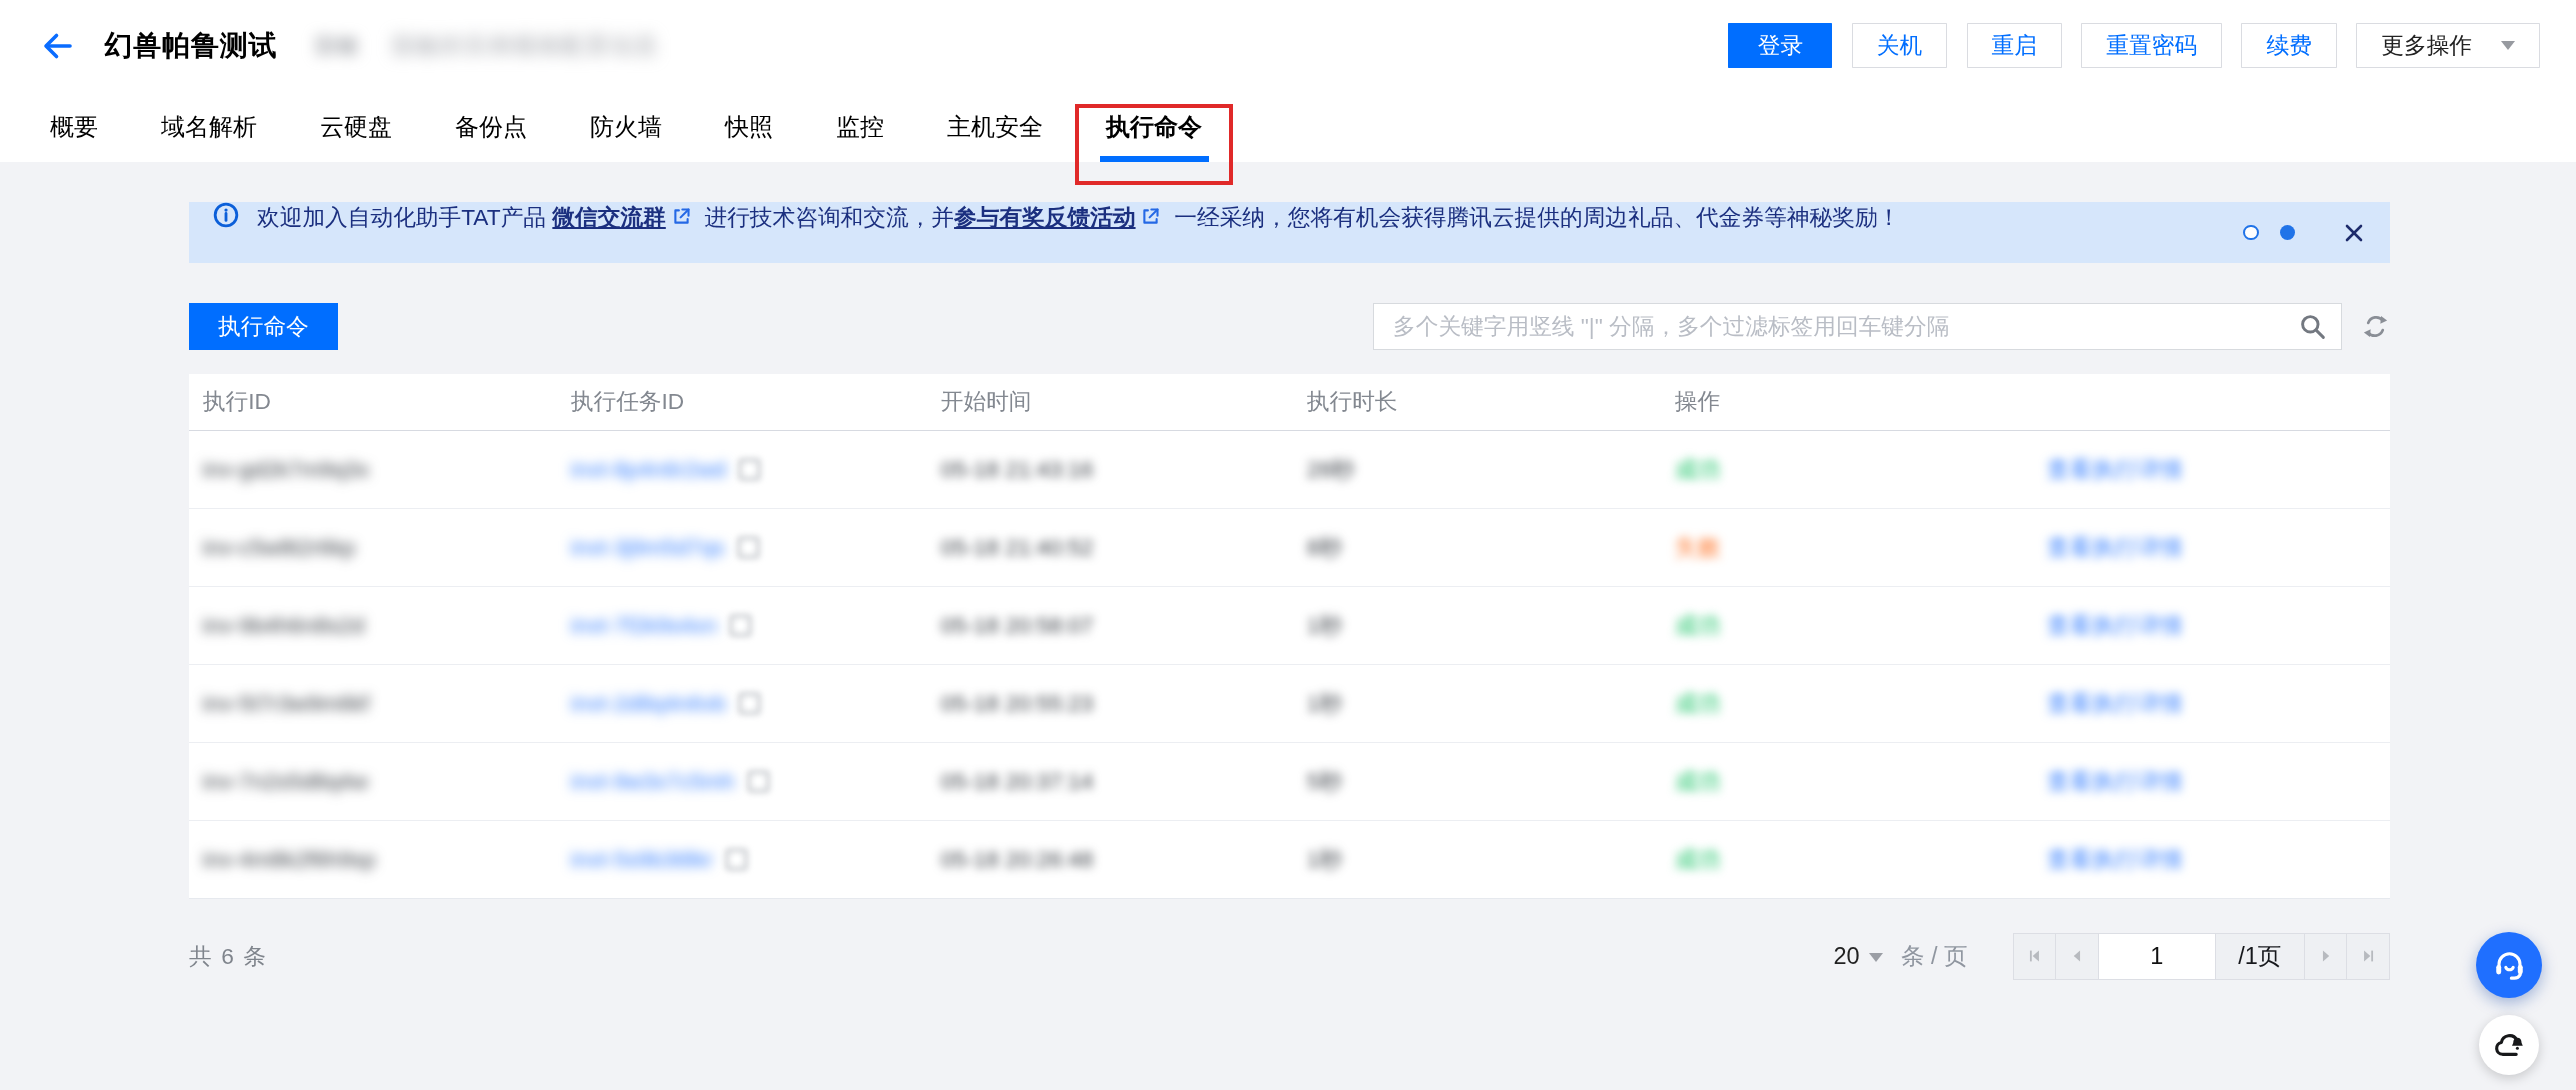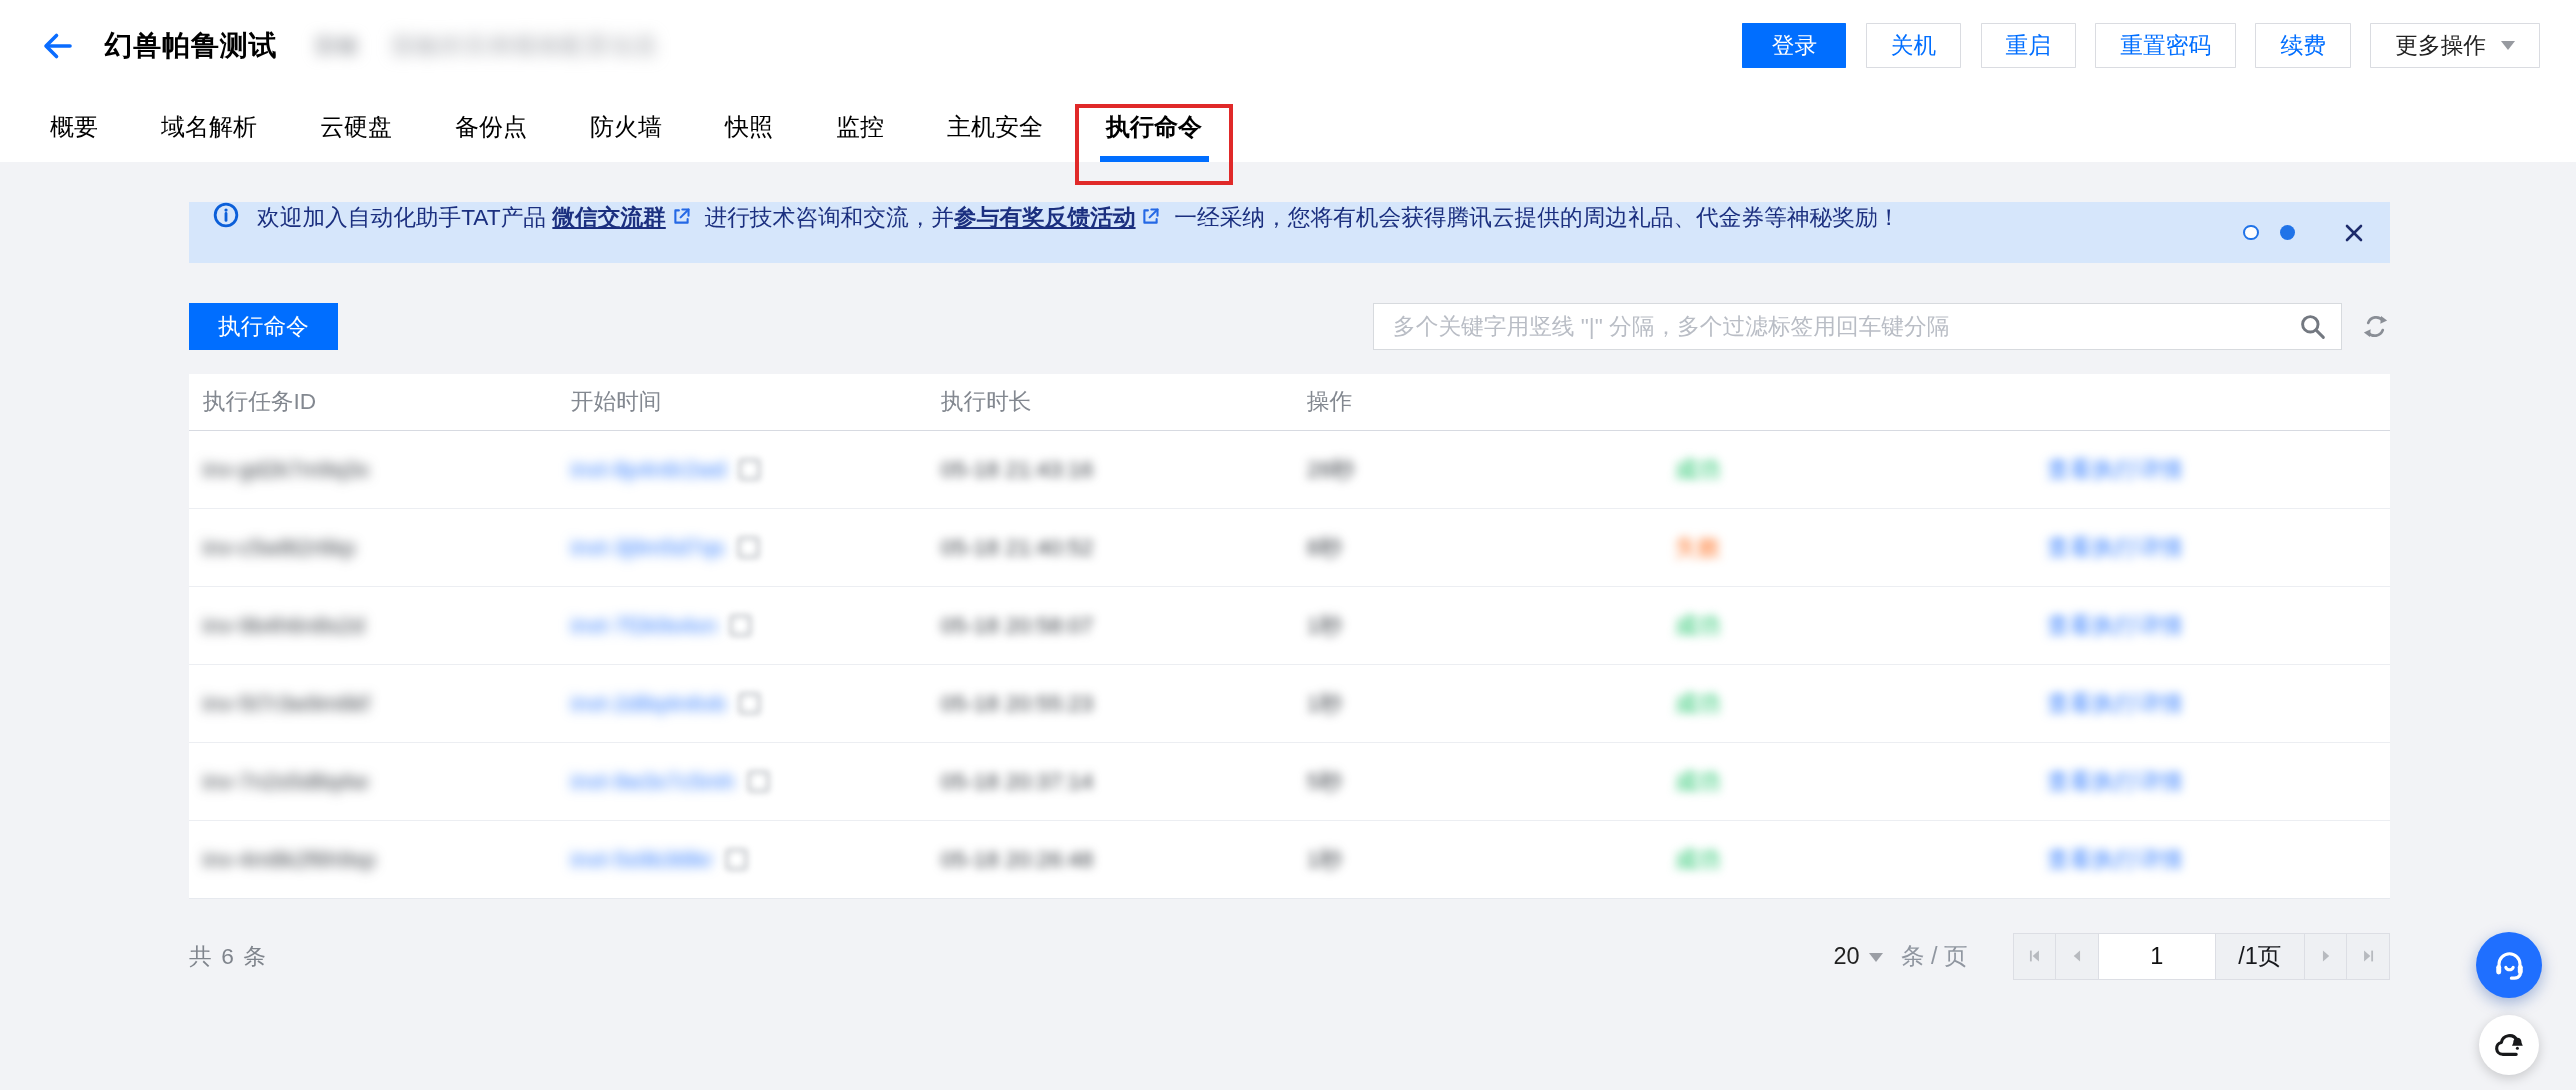--- a/index.html
+++ b/index.html
@@ -11,21 +11,21 @@
   
   .hdr { height:91px; background:#fff; display:flex; align-items:center; padding:0 36px 0 40px; }
   .back { width:37px; height:37px; margin-right:27.5px; cursor:pointer; display:flex; align-items:center; }
   .hdr-title { font-size:28px; font-weight:bold; color:#000; letter-spacing:0.8px; }
   .hdr-blur-short { font-size:22.7px; color:#8d9097; margin-left:37px; filter:blur(6.5px); }
   .hdr-blur-long  { font-size:22.7px; color:#9a9da4; margin-left:32px; filter:blur(7.3px); letter-spacing:1.6px;}
   .hdr-actions { margin-left:auto; display:flex; align-items:center; gap:19.4px; }
   .btn { height:45px; padding:0 24px; font-size:22.7px; display:flex; align-items:center; justify-content:center;
          border:1.6px solid #dadce1; background:#fff; color:#006eff; cursor:pointer; border-radius:0.8px; white-space:nowrap;text-align:right;}
   .btn.primary { background:#006eff; border-color:#006eff; color:#fff; min-width:104px;}
-  .btn.more { color:#222; gap:15px; }
+  .btn.more { color:#222; gap:29px; }
   .caret { width:0; height:0; border-left:7.3px solid transparent; border-right:7.3px solid transparent; border-top:9px solid #979aa0; }
   
   .tabbar { height:71px; background:#fff; display:flex; align-items:stretch; gap:63px; padding-left:50px; position:relative; }
   .tab { position:relative; display:flex; align-items:center; font-size:24px; color:#000; cursor:pointer; }
   .tab .tab-underline { display:none; position:absolute; left:-6.5px; right:-6.5px; bottom:0; height:5.7px; background:#006eff; }
   .tab.active { font-weight:bold; }
   .tab.active .tab-underline { display:block; }
   .tab .tab-redbox { display:none; position:absolute; left:-31px; right:-31px; top:13px; bottom:-22.7px;
                      border:4px solid #e02929; z-index:6; pointer-events:none; }
   .tab.active .tab-redbox { display:block; }
@@ -208,20 +208,21 @@
           <polygon points="16.6,3.4 21.6,7 16,9.8" fill="#8a8e96"></polygon>
           <path d="M18 15a7 7 0 0 1-12 2" fill="none" stroke="#8a8e96" stroke-width="2.3" stroke-linecap="round"></path>
           <polygon points="7.4,20.6 2.4,17 8,14.2" fill="#8a8e96"></polygon>
         </svg>
       </span>
     </div>
   </div>
 
   <div class="tbl">
     <div class="trow thead">
+      <span class="th">执行ID</span>
       <span class="th">执行任务ID</span>
       <span class="th">开始时间</span>
       <span class="th">执行时长</span>
       <span class="th">操作</span>
     </div>
     <div>
     <div class="trow tr">
       <span class="cell c-dark rblur2">inv-gd2k7m9q3x</span>
       <span class="cell">
         <span class="c-blue rblur2">invt-8p4n6r2wd</span>

